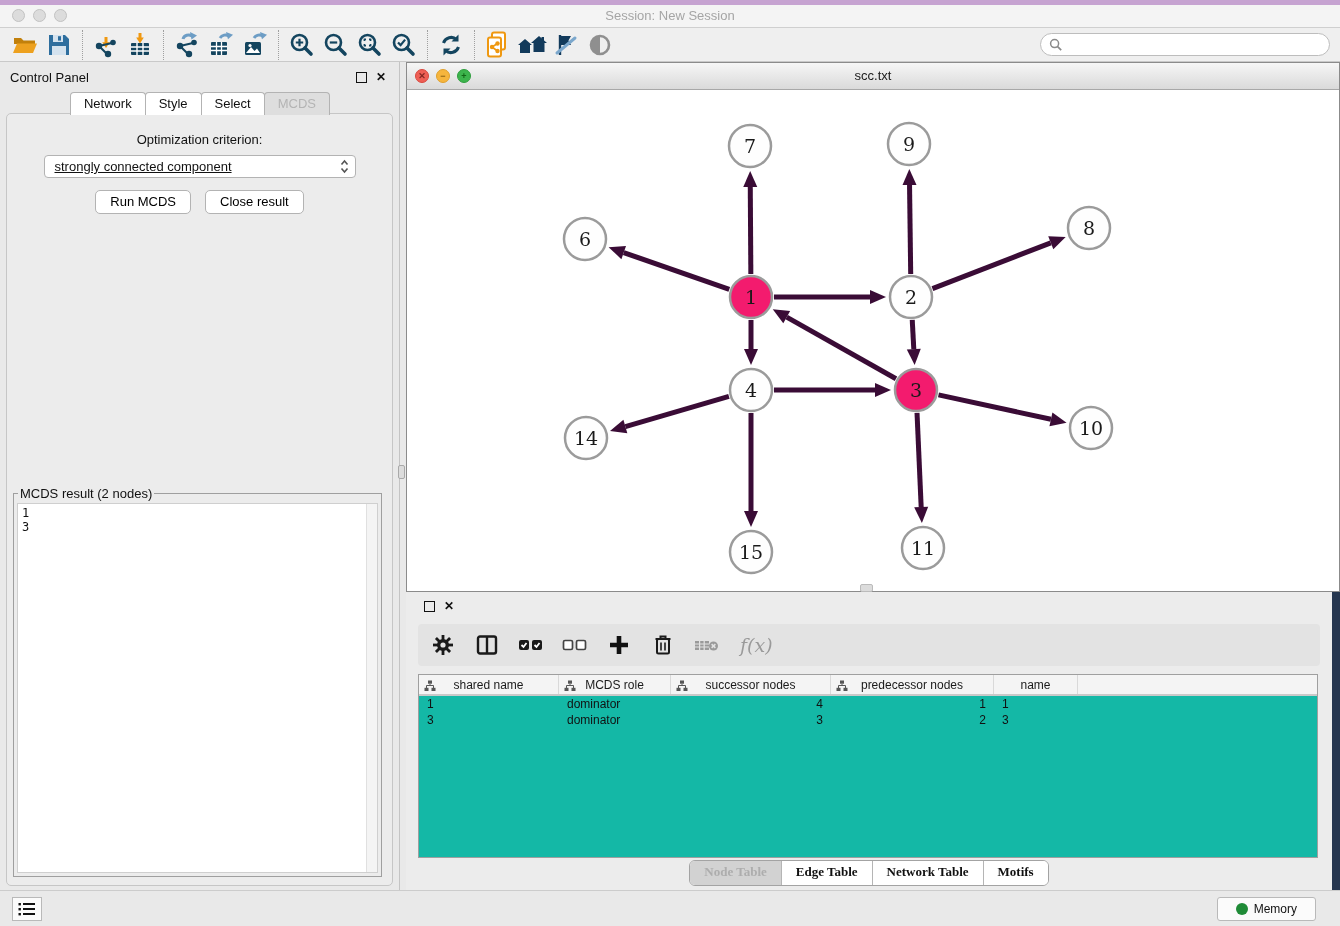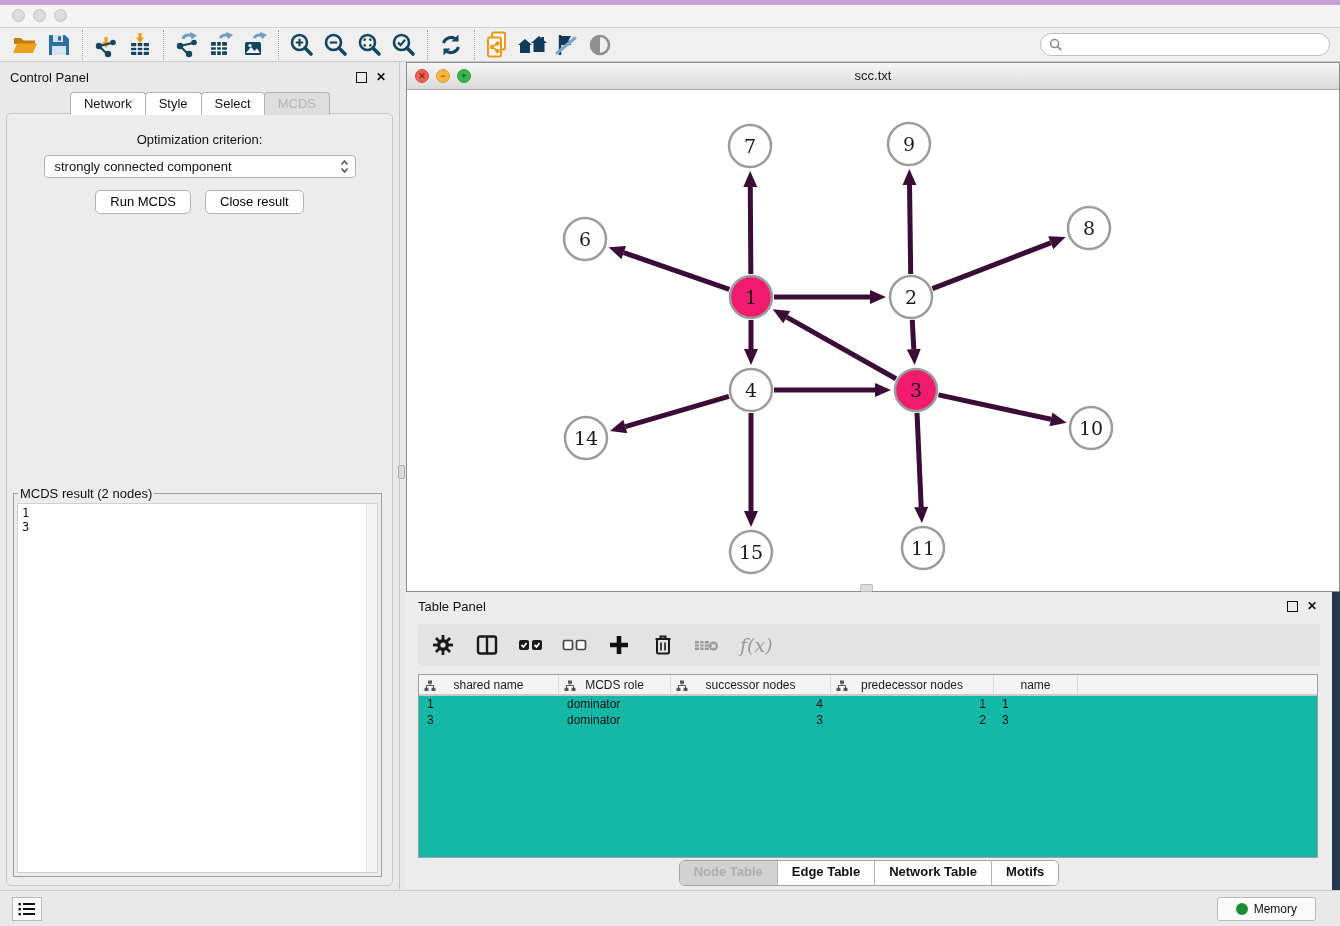--- a/index.html
+++ b/index.html
@@ -25,21 +25,21 @@
   .cpanel { position:absolute; left:0; top:62px; width:400px; bottom:36px; background:#e9e9e9; border-right:1px solid #c4c4c4; }
   .cp-head { height:30px; display:flex; align-items:center; padding:0 10px; }
   .cp-head .title { flex:1; font-size:13px; }
   .winbtn { width:16px; height:16px; display:flex; align-items:center; justify-content:center; margin-left:6px; font-weight:bold; font-size:12px; color:#111; }
   .winbtn.square { border:1.5px solid #111; width:11px; height:11px; margin-top:1px; }
   .cp-tabs { display:flex; justify-content:center; position:relative; z-index:2; }
   .cp-tabs .tab { border:1px solid #b3b3b3; border-bottom:none; background:#fff; padding:3px 13px 4px; font-size:13px; margin-right:-1px; border-radius:4px 4px 0 0;text-align:right; }
   .cp-tabs .tab.active { background:#dedede; color:#b4b4b4; }
   .cp-body { position:absolute; left:6px; right:6px; top:51px; bottom:4px; background:#ececec; border:1px solid #c6c6c6; border-radius:5px; }
   .opt-label { text-align:center; margin-top:18px; font-size:13px; }
-  .selectbox { margin:8px auto 0; width:312px; height:23px; background:#fff; border:1px solid #b3b3b3; border-radius:4px; display:flex; align-items:center; padding:0 6px 0 10px; font-size:13px; }
+  .selectbox { margin:8px auto 0; width:312px; height:23px; background:#fff; border:1px solid #b3b3b3; border-radius:4px; display:flex; align-items:center; padding:0 6px 0 10px; font-size:13px;text-decoration:underline; }
   .selectbox .val { flex:1; }
   .btnrow { display:flex; justify-content:center; gap:14px; margin-top:12px; }
   .btn { background:#fff; border:1px solid #b3b3b3; border-radius:5px; padding:3px 14px 4px; font-size:13px; }
   fieldset.result { position:absolute; left:6px; right:10px; top:372px; bottom:8px; border:1px solid #9f9f9f; background:#ececec; padding:2px; }
   fieldset.result legend { font-size:13px; padding:0 2px; margin-left:2px; }
   .result-area { position:absolute; left:3px; right:3px; top:2px; bottom:3px; background:#fff; border:1px solid #cfcfcf; font-family:"DejaVu Sans Mono", monospace; font-size:12px; padding:2px 4px; overflow:hidden; }
   .result-track { position:absolute; right:0; top:0; bottom:0; width:11px; background:#f4f4f4; border-left:1px solid #e0e0e0; }
 
   
   .vsplit-handle { position:absolute; left:398px; top:465px; width:7px; height:14px; background:#dcdcdc; border:1px solid #a9a9a9; border-radius:2px; }
@@ -66,40 +66,41 @@
   .ticon { width:30px; height:30px; display:flex; align-items:center; justify-content:center; }
   .ticon.fx { font-family:"DejaVu Serif", serif; font-style:italic; font-size:19px; color:#9a9a9a; width:auto; padding:0 4px; }
   .tp-table { position:absolute; left:12px; right:14px; top:82px; bottom:32px; background:#14b8a6; border:1px solid #9f9f9f; overflow:hidden; }
   .thead { display:flex; height:21px; background:#f4f4f4; border-bottom:2px solid #c9c9c9; }
   .th { position:relative; display:flex; align-items:center; justify-content:center; font-size:12px; color:#1a1a1a; border-right:1px solid #d9d9d9; flex:0 0 auto; }
   .th .treeicon { position:absolute; left:5px; top:5px; }
   .trow { display:flex; height:16px; align-items:center; }
   .td { font-size:12px; padding:0 8px; flex:0 0 auto; white-space:nowrap; overflow:hidden; }
   .tp-tabs { position:absolute; left:0; right:0; bottom:4px; height:26px; display:flex; justify-content:center; }
   .seg { display:flex; border:1px solid #a3a3a3; border-radius:6px; overflow:hidden; background:#fff; }
-  .seg .stab { padding:3px 14px 4px; font-size:13px; font-weight:bold; border-left:1px solid #b5b5b5; background:#fff; }
+  .seg .stab { padding:3px 14px 4px; font-size:13px; font-weight:bold; border-left:1px solid #b5b5b5; background:#fff;font-family:Liberation Serif, serif; }
   .seg .stab:first-child { border-left:none; }
   .seg .stab.active { background:#d2d2d2; color:#adadad; }
 
   
   .statusbar { position:absolute; left:0; bottom:0; width:100%; height:36px; background:#e9e9e9; border-top:1px solid #cccccc; }
   .listbtn { position:absolute; left:12px; top:6px; width:30px; height:24px; background:#fbfbfb; border:1px solid #b9b9b9; display:flex; align-items:center; justify-content:center; }
   .membtn { position:absolute; right:24px; top:6px; height:24px; background:#fbfbfb; border:1px solid #b9b9b9; border-radius:3px; display:flex; align-items:center; gap:6px; padding:0 18px; font-size:12px; }
   .greendot { width:12px; height:12px; border-radius:50%; background:#1f8b37; }
 </style>
 </head>
 <body>
 
 <div class="accentstrip"></div>
 <div class="titlebar">
   <div class="mainlights">
     <div class="dot"></div>
     <div class="dot"></div>
     <div class="dot"></div>
   </div>
+  <div class="main-title">Session: New Session</div>
 </div>
 
 <div class="toolbar">
   <div class="tbtn">
     <svg width="26" height="26" viewBox="0 0 26 26">
         <path d="M2 6h7l2.5 2.5H23v3.5H2z" fill="#c2800b"></path>
         <path d="M1 21l4-9.5h20L21 21z" fill="#eda11f"></path>
       </svg>
   </div>
   <div class="tbtn">
@@ -345,21 +346,20 @@
         <circle cx="516" cy="458" r="21" fill="#fefefe" stroke="#9b9b9b" stroke-width="2.5"></circle>
         <text x="516" y="464.5" text-anchor="middle" font-size="19" fill="#1a1a1a">11</text>
       </svg>
   </div>
 </div>
 
 <div class="hsplit-handle"></div>
 
 <div class="tpanel">
   <div class="tp-head">
-    <div class="title">Table Panel</div>
     <div class="winbtn square"></div>
     <div class="winbtn">✕</div>
   </div>
   <div class="tp-toolbar">
     <div class="ticon">
       <svg width="24" height="24" viewBox="0 0 24 24">
           <g fill="#1a1a1a">
             <rect x="10.6" y="2" width="2.8" height="5"></rect>
             <rect x="10.6" y="17" width="2.8" height="5"></rect>
             <rect x="2" y="10.6" width="5" height="2.8"></rect>

